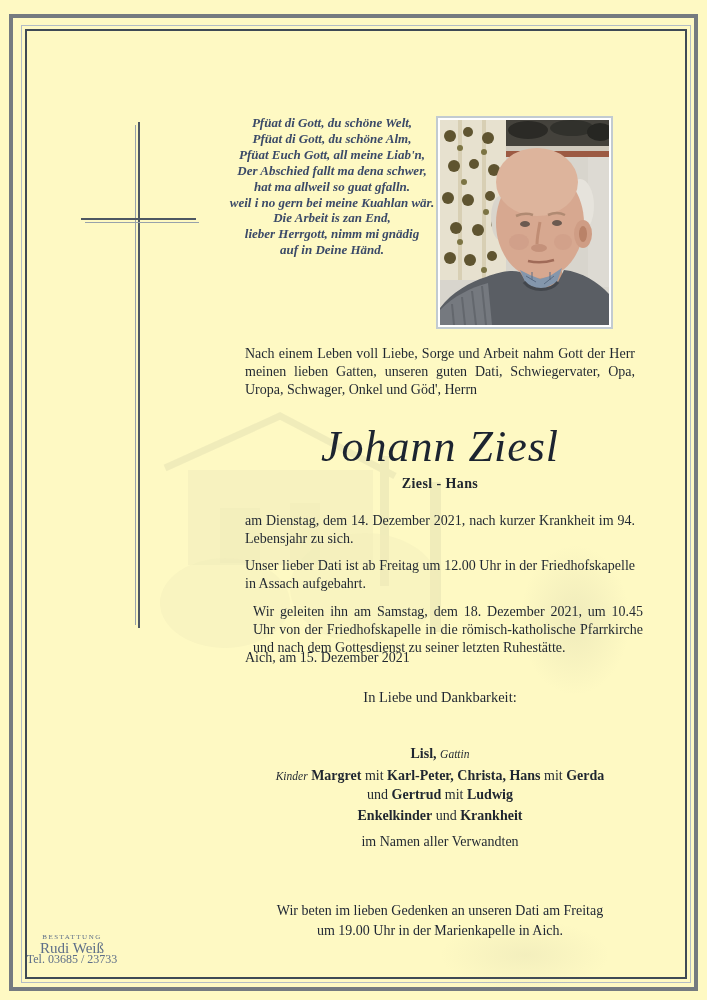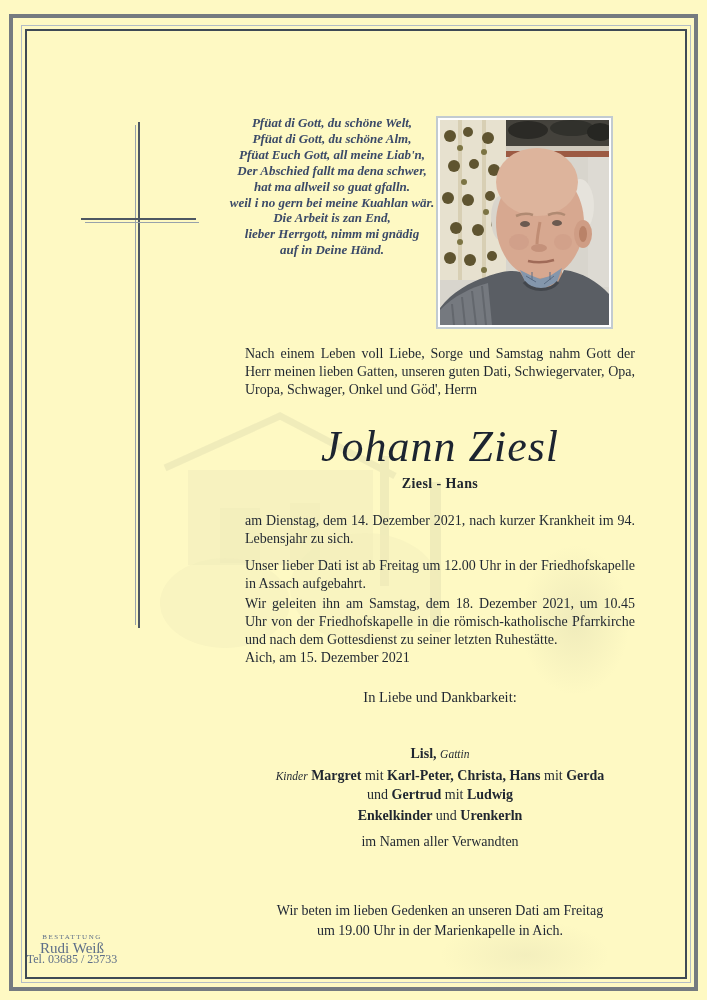--- a/index.html
+++ b/index.html
@@ -189,42 +189,42 @@
           <path d="M86,156 L96,162"></path>
             <path d="M104,164 L114,156"></path>
             <path d="M92,152 L92,160"></path>
             <path d="M110,152 L110,160"></path>
         </g>
         <path d="M84,162 C92,172 110,172 118,162" stroke="#43474d" stroke-width="3" fill="none"></path>
       </g>
     </svg>
   </div>
 
-  <p class="col just" style="top:345px;margin:0;position:absolute;">Nach einem Leben voll Liebe, Sorge und Samstag nahm Gott der Herr meinen lieben Gatten, unseren guten Dati, Schwiegervater, Opa, Uropa, Schwager, Onkel und Göd', Herrn</p>
+  <p class="col just" style="top:345px;margin:0;position:absolute;">Nach einem Leben voll Liebe, Sorge und Arbeit nahm Gott der Herr meinen lieben Gatten, unseren guten Dati, Schwiegervater, Opa, Uropa, Schwager, Onkel und Göd', Herrn</p>
 
   <div class="col deceased-name">Johann Ziesl</div>
   <div class="col center nickname" style="position:absolute;">Ziesl - Hans</div>
 
   <p class="col just" style="top:512px;margin:0;position:absolute;">am Dienstag, dem 14. Dezember 2021, nach kurzer Krankheit im 94. Lebensjahr zu sich.</p>
   <p class="col just" style="top:557px;margin:0;position:absolute;">Unser lieber Dati ist ab Freitag um 12.00 Uhr in der Friedhofskapelle in Assach aufgebahrt.</p>
-  <p class="col just" style="top:595px;margin:0;position:absolute;">Wir geleiten ihn am Samstag, dem 18. Dezember 2021, um 10.45 Uhr von der Friedhofskapelle in die römisch-katholische Pfarrkirche und nach dem Gottesdienst zu seiner letzten Ruhestätte.</p>
+  <p class="col just" style="top:595px;margin:8px;position:absolute;">Wir geleiten ihn am Samstag, dem 18. Dezember 2021, um 10.45 Uhr von der Friedhofskapelle in die römisch-katholische Pfarrkirche und nach dem Gottesdienst zu seiner letzten Ruhestätte.</p>
   <p class="col" style="top:650px;margin:0;position:absolute;font-size:14px;color:#1f2630;">Aich, am 15. Dezember 2021</p>
 
   <div class="col center salutation" style="position:absolute;top:689px;">In Liebe und Dankbarkeit:</div>
 
   <div class="col center fam" style="position:absolute;top:746px;">
     <b>Lisl,</b>
     <span class="small-italic">Gattin</span>
   </div>
 
   <div class="col center fam" style="position:absolute;top:768px;"><span class="small-italic">Kinder</span> <b>Margret</b><span> mit </span><b>Karl-Peter, Christa, Hans</b><span> mit </span><b>Gerda</b></div>
 
   <div class="col center fam" style="position:absolute;top:787px;"><span>und </span><b>Gertrud</b><span> mit </span><b>Ludwig</b></div>
 
-  <div class="col center fam" style="position:absolute;top:808px;"><b>Enkelkinder</b><span> und </span><b>Urenkerln</b></div>
+  <div class="col center fam" style="position:absolute;top:808px;"><b>Enkelkinder</b><span> und </span><b>Krankheit</b></div>
 
   <div class="col center fam" style="position:absolute;top:834px;">im Namen aller Verwandten</div>
 
   <div class="col center prayer" style="position:absolute;top:901px;">
     <div>Wir beten im lieben Gedenken an unseren Dati am Freitag</div>
     <div>um 19.00 Uhr in der Marienkapelle in Aich.</div>
   </div>
 
   <div class="stamp">
     <div class="lbl">BESTATTUNG</div>

